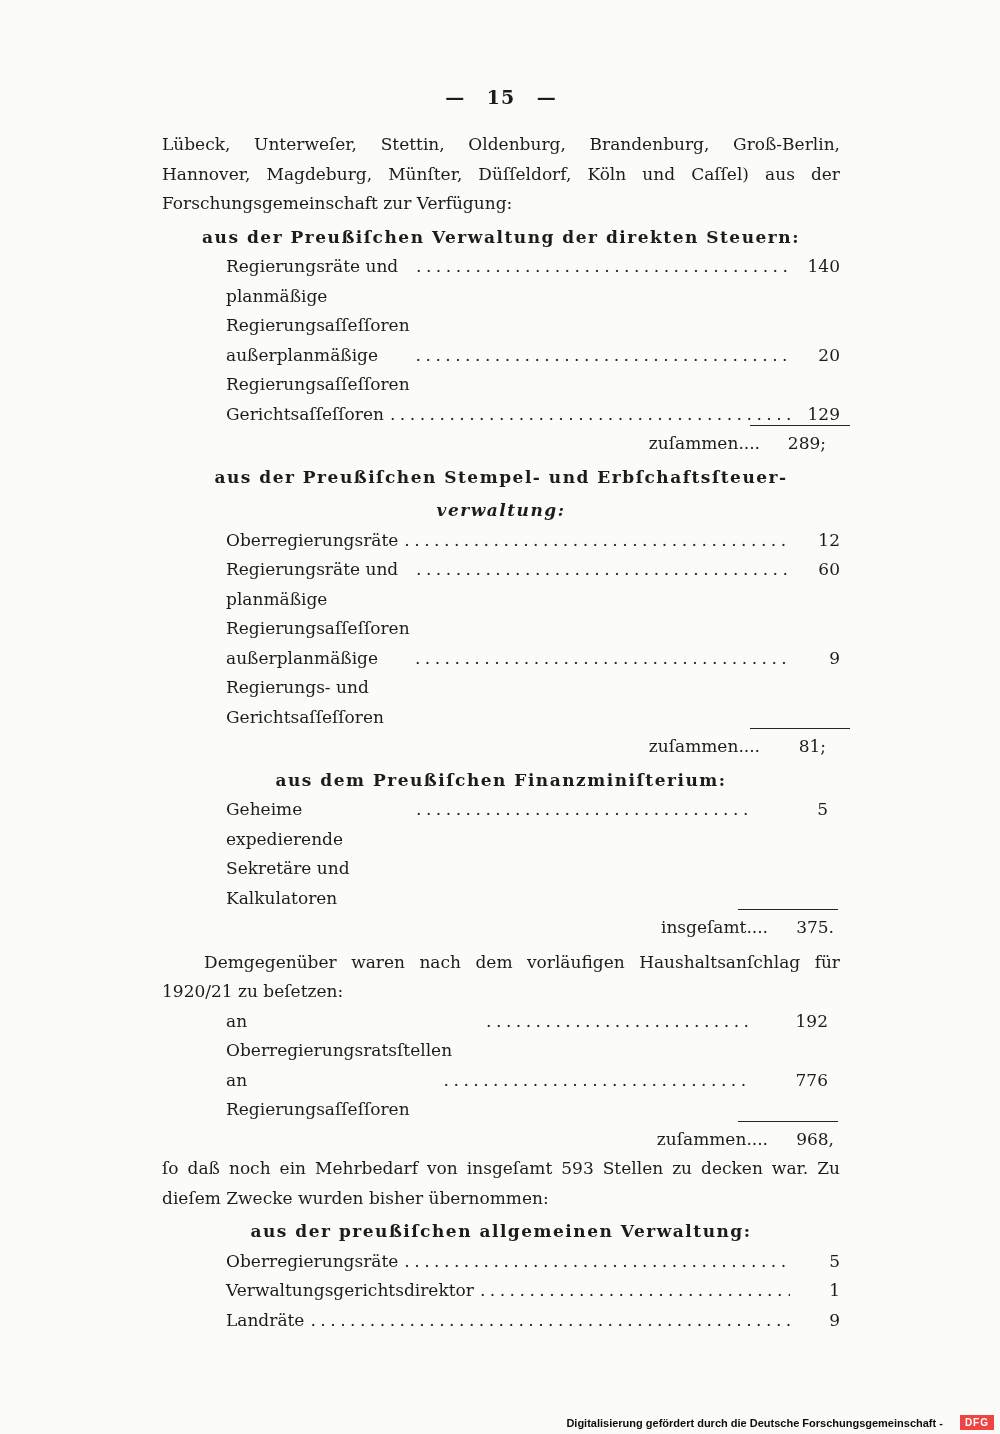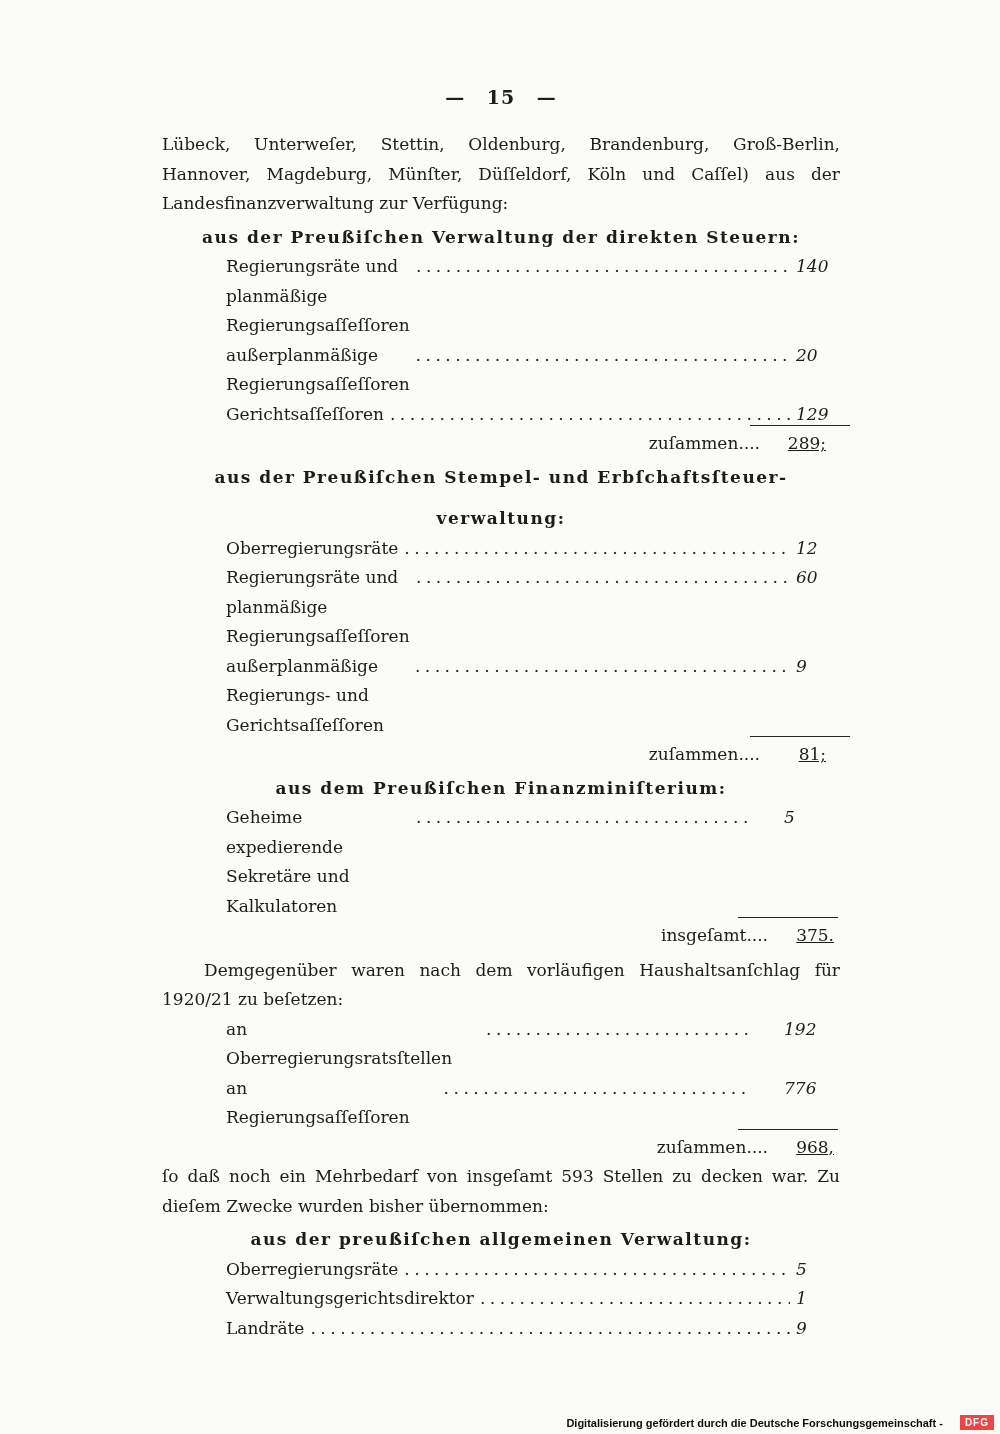--- a/index.html
+++ b/index.html
@@ -33,21 +33,21 @@
   p.indent { text-indent: 42px; margin-top: 5px; }
 
   .heading {
     text-align: center;
     font-weight: bold;
     font-size: 17px;
     line-height: 29.5px;
     letter-spacing: 1.5px;
     margin-top: 4px;
   }
-  .heading2 { margin-top: 12px; }
+  .heading2 { margin-top: 4px; font-style: italic; }
 
   .row {
     display: flex;
     align-items: baseline;
     font-size: 17px;
     line-height: 29.5px;
     margin-left: 64px;
     position: relative;
   }
   .sec.wide .row { margin-right: 12px; gap: 28px; }
@@ -57,42 +57,42 @@
     min-width: 16px;
     overflow: hidden;
     white-space: nowrap;
     margin: 0 6px;
     letter-spacing: 4.5px;
     color: #222;
   }
   .dots::after {
     content: "................................................................................................";
   }
-  .rvalue { flex: none; min-width: 44px; text-align: left; font-style: italic; }
+  .rvalue { flex: none; min-width: 44px; text-align: right; }
 
   .row.ruled::after,
   .total.ruled::after {
     content: "";
     position: absolute;
     right: -10px;
     bottom: 3px;
     width: 100px;
     border-bottom: 1.7px solid #262626;
   }
 
   .total {
     display: flex;
     justify-content: flex-end;
     align-items: baseline;
     font-size: 17px;
     line-height: 29.5px;
     margin-right: 14px;
     position: relative;
   }
-  .total .tvalue { min-width: 52px; text-align: right; margin-left: 14px; text-decoration: underline; }
+  .total .tvalue { min-width: 52px; text-align: right; margin-left: 14px; }
   .sec.wide .total { margin-right: 6px; }
 
   .footerbar {
     position: absolute;
     right: 6px;
     bottom: 4px;
     display: flex;
     align-items: center;
     gap: 17px;
     font-family: "Liberation Sans", sans-serif;
@@ -109,21 +109,21 @@
     letter-spacing: 1px;
   }
 </style>
 </head>
 <body>
 
 <div class="page">
 
   <div class="pageno">— 15 —</div>
 
-  <p class="para">Lübeck, Unterweſer, Stettin, Oldenburg, Brandenburg, Groß-Berlin, Hannover, Magdeburg, Münſter, Düſſeldorf, Köln und Caſſel) aus der Landesfinanzverwaltung zur Verfügung:</p>
+  <p class="para">Lübeck, Unterweſer, Stettin, Oldenburg, Brandenburg, Groß-Berlin, Hannover, Magdeburg, Münſter, Düſſeldorf, Köln und Caſſel) aus der Forschungsgemeinschaft zur Verfügung:</p>
 
   <div class="sec">
     <div class="heading">aus der Preußiſchen Verwaltung der direkten Steuern:</div>
     <div class="row">
       <span>Regierungsräte und planmäßige Regierungsaſſeſſoren</span>
       <span class="dots"></span>
       <span class="rvalue">140</span>
     </div>
     <div class="row">
       <span>außerplanmäßige Regierungsaſſeſſoren</span>

